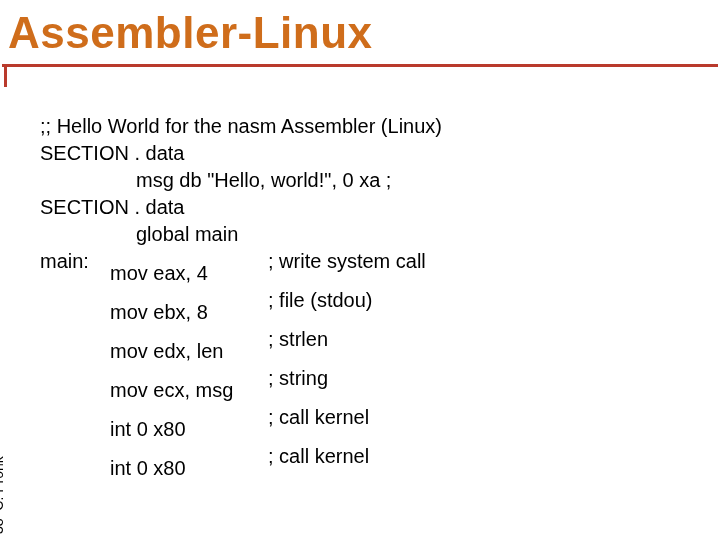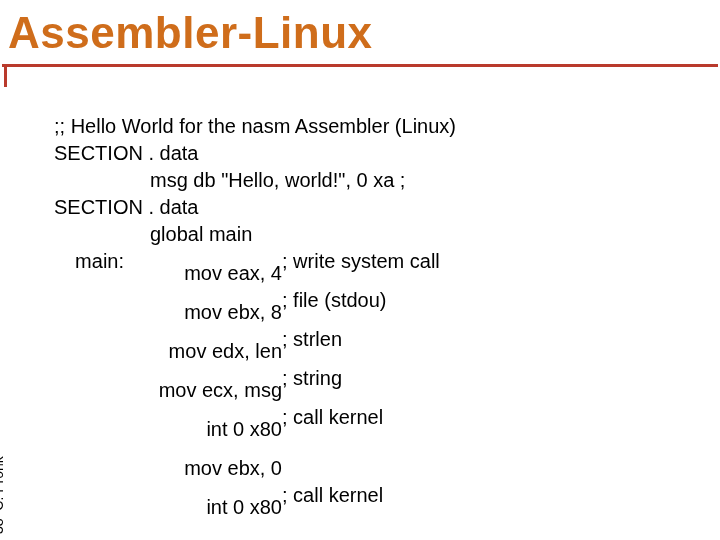--- a/index.html
+++ b/index.html
@@ -26,31 +26,31 @@
     background: #b93a2c;
   }
   .tick {
     width: 3px;
     height: 22px;
     background: #b93a2c;
     margin-left: 2px;
     margin-top: -2px;
   }
   .content {
-    padding: 26px 0 0 54px;
+    padding: 26px 0 0 40px;
     font-size: 20px;
     color: #000;
     line-height: 1.35;
     font-family: "Comic Sans MS", "Segoe Script", sans-serif;
   }
   .code-block div {
     white-space: pre;
   }
   .indent1 { padding-left: 96px; }
-  .line-main { display: flex; text-align: right; }
+  .line-main { display: flex; }
   .col-label { width: 70px; }
   .col-instr { width: 158px; margin-top: 12px; }
   .col-label-sp { width: 70px; }
   .footer-side {
     position: absolute;
     left: 6px;
     bottom: 6px;
     transform: rotate(-90deg);
     transform-origin: left bottom;
     font-size: 14px;
@@ -100,25 +100,20 @@
     <div class="line-main">
       <span class="col-label-sp"></span>
       <span class="col-instr">int 0 x80</span>
       <span>; call kernel</span>
     </div>
     <div class="line-main">
       <span class="col-label-sp"></span>
     </div>
     <div class="line-main">
       <span class="col-label-sp"></span>
-      <span class="col-instr">mov ebx, 0</span>
-      <span></span>
-    </div>
-    <div class="line-main">
-      <span class="col-label-sp"></span>
       <span class="col-instr">int 0 x80</span>
       <span>; call kernel</span>
     </div>
   </div>
 </div>
 
 <div class="footer-side">
   <span>38</span>&nbsp;&nbsp;<span>C. Pronk</span>
 </div>
 

